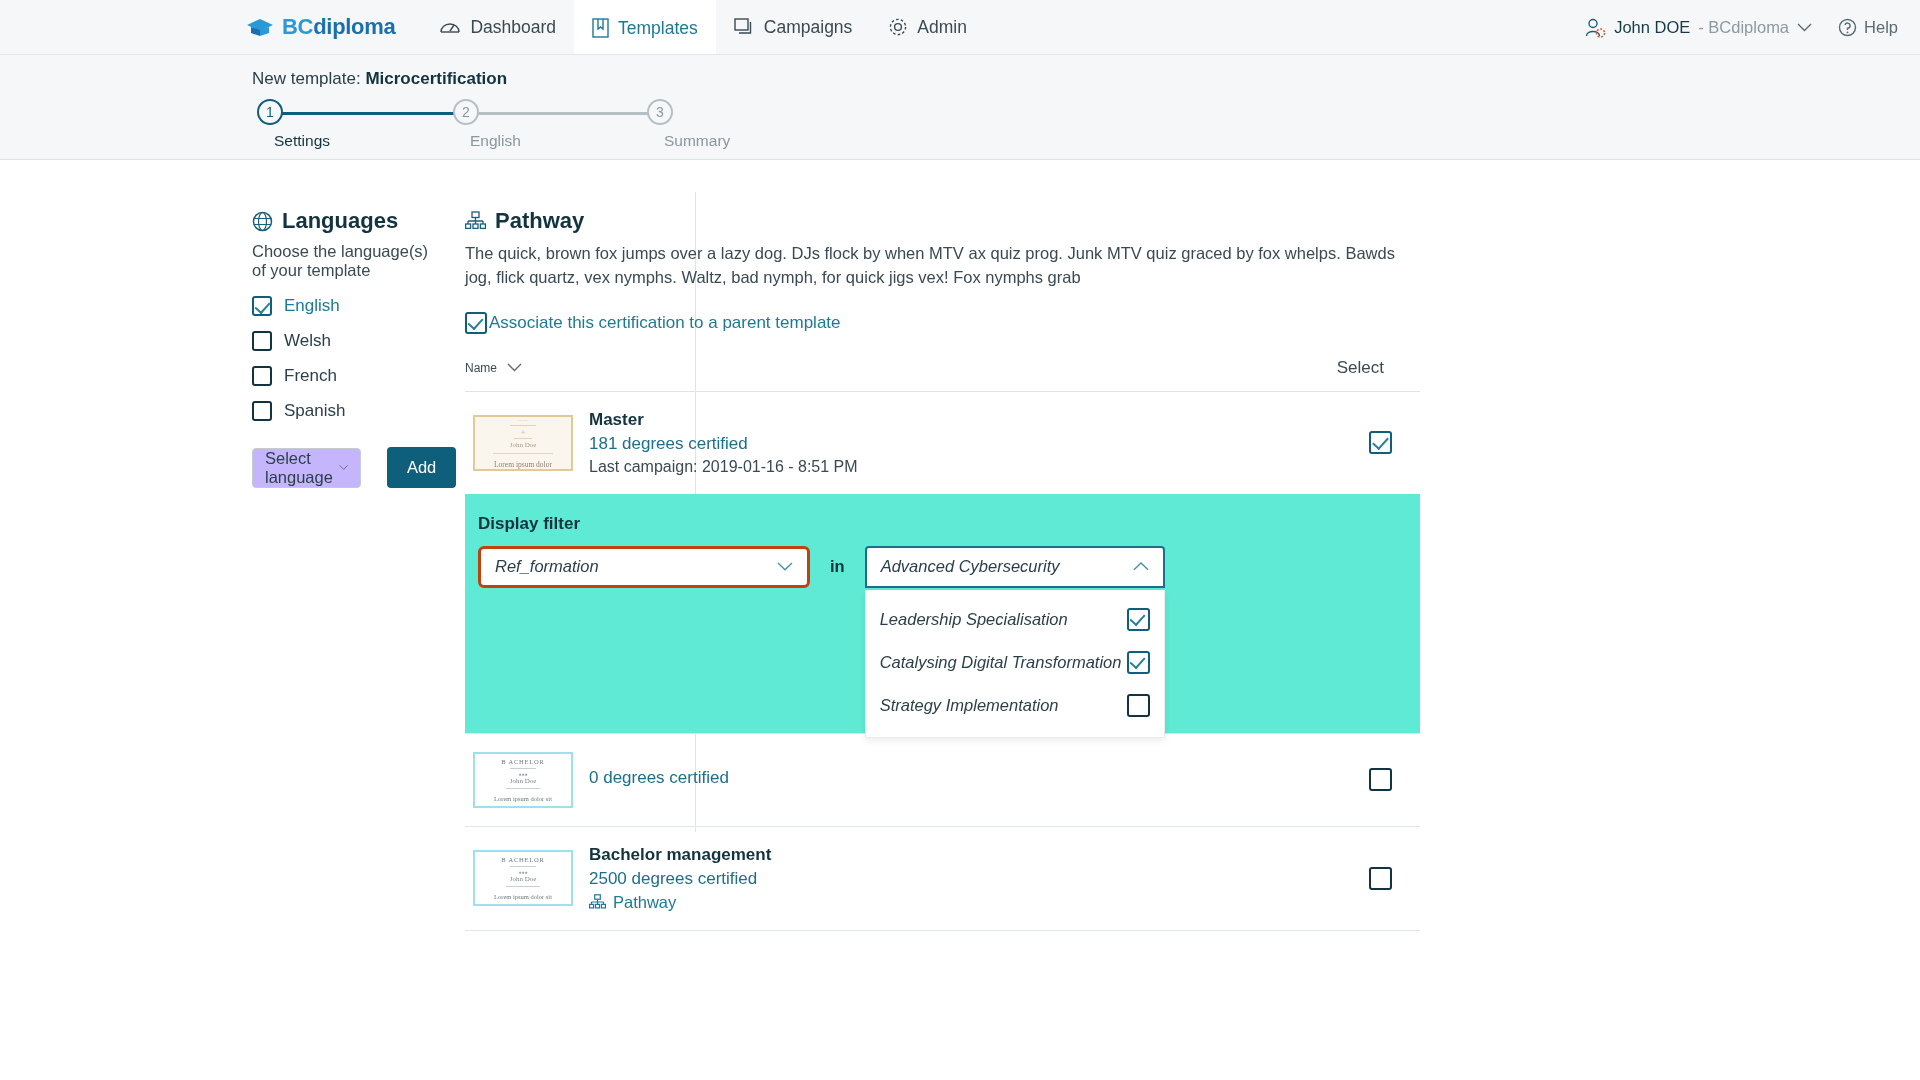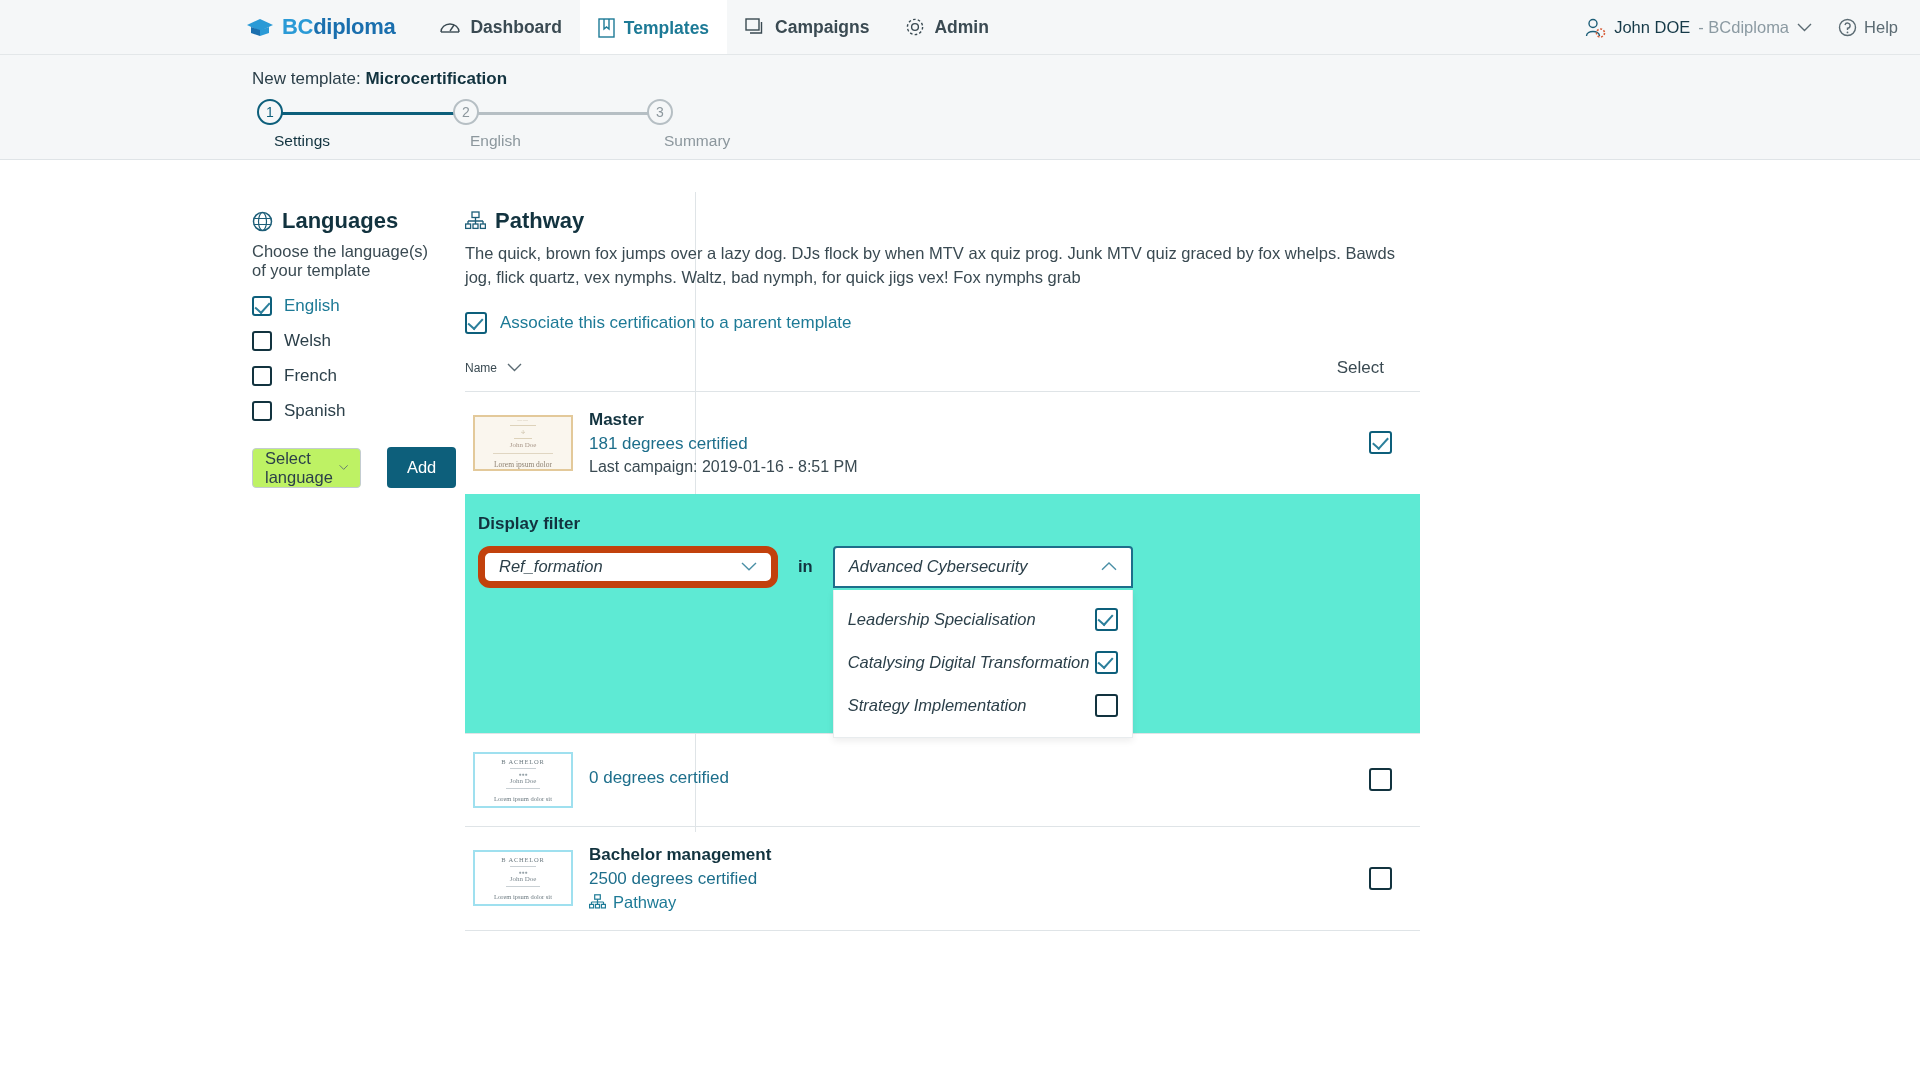--- a/index.html
+++ b/index.html
@@ -30,21 +30,20 @@
   }
   .brand .bc{ color:#2a9ad6; }
   .brand-logo{ width:30px; height:24px; display:block; }
   .nav-item{
     display:flex; align-items:center; gap:9px;
     padding:17px 18px;
     font-size:17.5px;
     color:#3a4a52;
     cursor:pointer;
     position:relative;
-    font-weight:bold;
   }
   .nav-item.active{
     background:#ffffff;
     color:#1d7a96;
     border-top:2px solid transparent;
   }
   .nav-item svg{ display:block; }
   .nav-right{
     position:absolute; right:0; top:0; height:55px;
     display:flex; align-items:center; gap:26px; padding-right:22px;
@@ -134,35 +133,35 @@
     content:""; position:absolute; left:4px; top:1px;
     width:7px; height:12px; border:solid #2b7f9b; border-width:0 2px 2px 0;
     transform:rotate(42deg);
   }
   .cblabel{ font-size:17px; color:#2b3f49; }
   .cblabel.on{ color:#1d7a96; }
 
   .langrow{ display:flex; align-items:center; gap:26px; margin-top:26px; }
   .select{
     width:258px; height:40px; border:1px solid #c3ccd1; border-radius:4px;
-    background:#bef264; display:flex; align-items:center; justify-content:space-between;
+    background:#c4b5fd; display:flex; align-items:center; justify-content:space-between;
     padding:0 12px; font-size:16.5px; color:#2b3f49; cursor:pointer;
   }
   .btn-add{
     background:#0d5f7b; color:#fff; border:none; border-radius:4px;
     padding:11px 20px; font-size:16.5px; cursor:pointer; font-family:inherit;
   }
 
   .right-pane{ flex:1; padding:48px 0 0 0; margin-left:25px; position:relative; }
 
   .pw-desc{
     font-size:16.5px; color:#3a4a52; line-height:1.45;
     width:935px; margin:0 0 22px 0;
   }
-  .assoc{ display:flex; align-items:center; gap:13px; margin-bottom:24px; cursor:pointer; }
+  .assoc{ display:flex; align-items:center; gap:2px; margin-bottom:24px; cursor:pointer; }
   .assoc .cbox{ width:22px; height:22px; }
   .assoc-lbl{ font-size:17px; color:#1d7a96; }
 
   .table{ width:955px; }
   .thead{
     display:flex; align-items:center; justify-content:space-between;
     padding:0 36px 13px 0; border-bottom:1px solid #dfe4e7;
   }
   .th-name{ display:flex; align-items:center; gap:10px; font-size:12px; color:#3a4a52; cursor:pointer; }
   .th-select{ font-size:17px; color:#3a4a52; }
@@ -204,21 +203,21 @@
 
   
   .filter-panel{
     width:955px; background:#5eead4; padding:20px 0 28px 13px;
     border-bottom:1px solid #dfe4e7;
     min-height:240px;
   }
   .filter-title{ font-size:17px; font-weight:bold; color:#12333f; margin-bottom:12px; }
   .filter-row{ display:flex; align-items:center; gap:20px; position:relative; }
   .fsel{
-    width:300px; height:42px; border:7px solid #c2410c; border-radius:12px;
+    width:332px; height:42px; border:3px solid #c2410c; border-radius:6px;
     background:#fff; display:flex; align-items:center; justify-content:space-between;
     padding:0 14px; font-size:16.5px; color:#2b3f49; font-style:italic; cursor:pointer;
   }
   .fin{ font-size:16.5px; font-weight:bold; color:#12333f; }
   .fsel.open{
     border:2px solid #1d6e8b; border-radius:4px 4px 0 0; width:300px;
   }
   .dropwrap{ position:relative; }
   .dropmenu{
     position:absolute; left:0; top:44px; width:300px;

